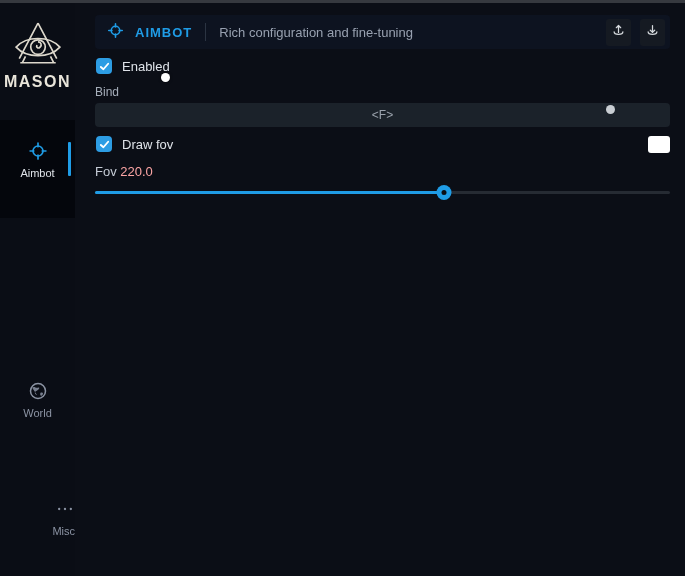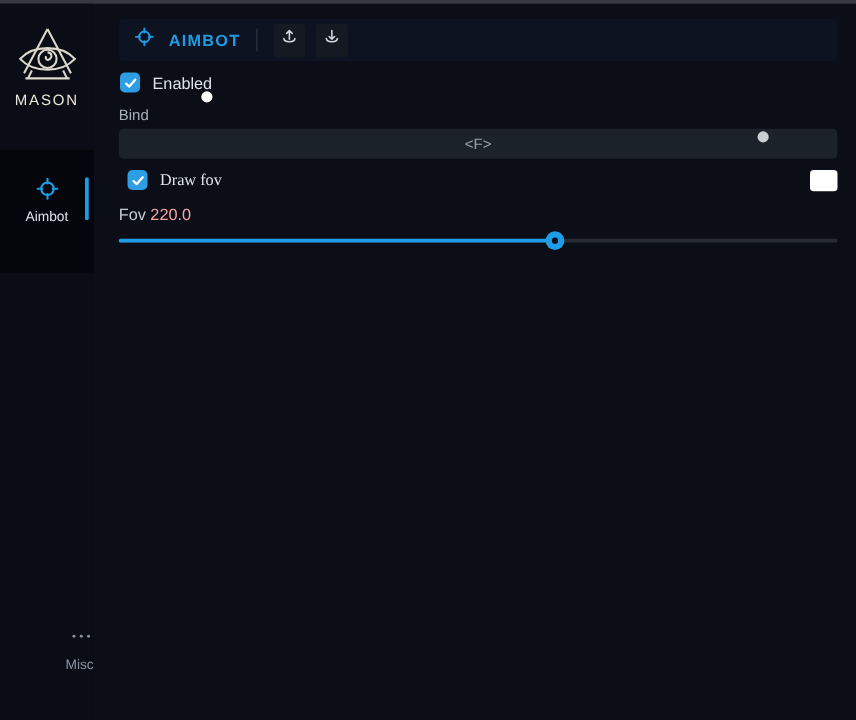--- a/index.html
+++ b/index.html
@@ -14,21 +14,21 @@
   .top-strip { position:absolute; left:0; top:0; width:685px; height:3px; background:#36393f; }
 
   
   .sidebar {
     position:absolute; left:0; top:3px; width:75px; height:573px;
     background:#0a0d15;
   }
   .brand { position:absolute; top:17px; left:0; width:75px; text-align:center; }
   .brand svg { display:block; margin:0 auto; }
   .brand-name {
-    margin-top:3px; color:#e9e5da; font-size:12px; font-weight:normal; letter-spacing:1.5px;
+    margin-top:3px; color:#e9e5da; font-size:16px; font-weight:bold; letter-spacing:1.5px;
   }
   .nav-item {
     position:absolute; left:0; width:75px; text-align:center; color:#8b93a3; font-size:11px;
     cursor:default;
   }
   .nav-item .nav-icon { display:block; margin:0 auto 4px auto; }
   .active-bg {
     position:absolute; left:0; top:117px; width:75px; height:98px; background:#04060c;
   }
   .active-indicator {
@@ -61,21 +61,21 @@
     display:flex; align-items:center; justify-content:center; color:#d6dade; cursor:pointer;
   }
 
   .checkbox {
     width:16px; height:16px; border-radius:4px; background:#2d9de4;
     display:inline-flex; align-items:center; justify-content:center; cursor:pointer;
     flex:0 0 auto;
   }
   .row { position:absolute; display:flex; align-items:center; }
   .row-enabled { left:21px; top:55px; }
-  .row-drawfov { left:27px; top:133px;font-family:Liberation Serif, serif; }
+  .row-drawfov { left:21px; top:133px; }
   .chk-label { color:#dfe3e9; font-size:13px; margin-left:10px;text-align:right; }
 
   .bind-label { position:absolute; left:20px; top:82px; color:#a6aeba; font-size:12px;text-align:right; }
   .bind-field {
     position:absolute; left:20px; top:100px; width:575px; height:24px;
     background:#1b222a; border-radius:4px; color:#9aa2ac; font-size:12px;
     display:flex; align-items:center; justify-content:center; cursor:pointer;
   }
   .bind-dot {
     position:absolute; left:531px; top:102px; width:9px; height:9px; border-radius:50%;
@@ -135,20 +135,30 @@
     <span class="nav-icon">
       <svg width="20" height="20" viewBox="0 0 24 24" fill="none" stroke="currentColor" stroke-width="2" stroke-linecap="round">
         <circle cx="12" cy="12" r="6"></circle>
         <path d="M12 2.5 V7 M12 17 V21.5 M2.5 12 H7 M17 12 H21.5"></path>
       </svg>
     </span>
     <span>Aimbot</span>
   </div>
 
 
+  <div class="nav-item nav-world">
+    <span class="nav-icon">
+      <svg width="20" height="20" viewBox="0 0 24 24" fill="none" stroke="currentColor" stroke-width="1.8">
+        <circle cx="12" cy="12" r="9"></circle>
+        <path d="M5 8 C8 6 9 9 12 8 C15 7 13 11 10 12 C7 13 8 16 11 17" fill="currentColor" stroke="none" opacity="0.85"></path>
+        <path d="M15 14 C18 13 19 15 17 17 C15 19 14 16 15 14 Z" fill="currentColor" stroke="none" opacity="0.85"></path>
+      </svg>
+    </span>
+    <span>World</span>
+  </div>
 
   <div class="nav-item nav-misc">
     <span class="nav-icon">
       <svg width="20" height="20" viewBox="0 0 24 24" fill="currentColor">
         <circle cx="5" cy="12" r="1.4"></circle>
           <circle cx="12" cy="12" r="1.4"></circle>
           <circle cx="19" cy="12" r="1.4"></circle>
       </svg>
     </span>
     <span>Misc</span>
@@ -159,20 +169,21 @@
 
   <div class="header">
     <span class="hdr-cross">
       <svg width="17" height="17" viewBox="0 0 24 24" fill="none" stroke="currentColor" stroke-width="2.2" stroke-linecap="round">
         <circle cx="12" cy="12" r="6"></circle>
         <path d="M12 2.5 V7 M12 17 V21.5 M2.5 12 H7 M17 12 H21.5"></path>
       </svg>
     </span>
     <span class="hdr-title">AIMBOT</span>
     <span class="hdr-divider"></span>
+    <span class="hdr-subtitle">Rich configuration and fine-tuning</span>
     <span class="hdr-actions">
       <span class="icon-btn">
         <span>
           <svg width="15" height="15" viewBox="0 0 24 24" fill="none" stroke="currentColor" stroke-width="2" stroke-linecap="round">
             <path d="M12 15 V4 M12 4 L8.5 7.5 M12 4 L15.5 7.5"></path>
             <path d="M5 14 C5 19.5, 19 19.5, 19 14"></path>
           </svg>
         </span>
       </span>
       <span class="icon-btn">

